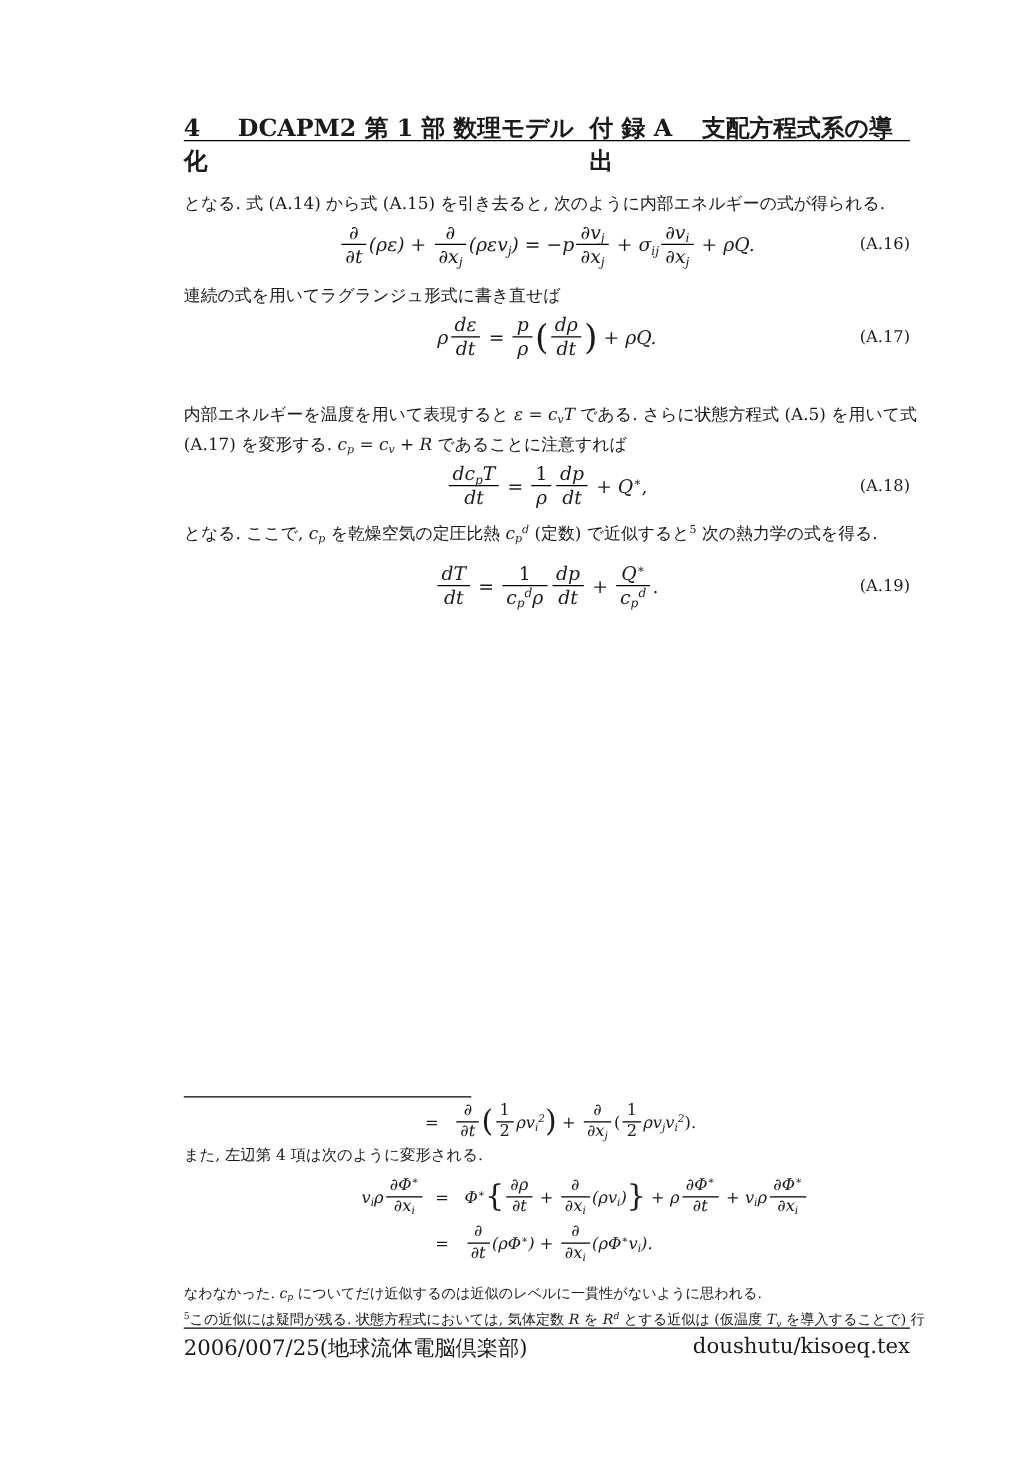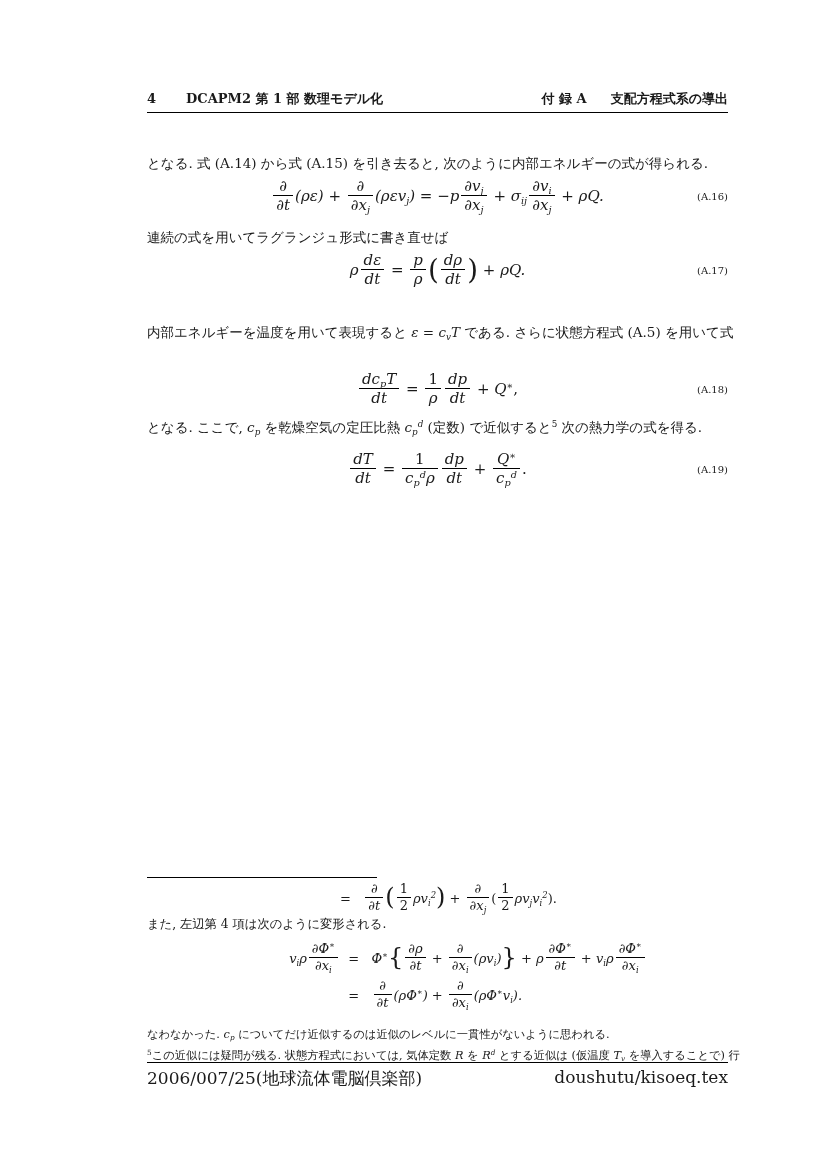--- a/index.html
+++ b/index.html
@@ -6,34 +6,34 @@
   .page {
     position:relative; width:826px; height:1169px; background:#ffffff;
     color:#1a1a1a; font-family:"DejaVu Serif","Liberation Serif",serif;
     overflow:hidden;
   }
   .block { position:absolute; left:147px; width:581px; }
   .rule  { position:absolute; height:1px; background:#000; }
 
   
   .hdr { top:90px; display:flex; justify-content:space-between; align-items:flex-end;
-         font-weight:bold; font-size:13px; }
+         font-weight:bold; font-size:19px; }
   .hdr .pgnum { margin-right:30px; }
   .hdr .right .applabel { margin-right:24px; }
 
   
   .para { font-size:13.5px; line-height:20px; white-space:pre; }
   .fn-para { font-size:12.3px; white-space:pre; }
   .fn5 { font-size:11.3px; white-space:pre; }
 
   
   .eq { display:flex; align-items:center; justify-content:center; }
   .eq-body { display:inline-flex; align-items:center; white-space:pre; font-size:15px; }
   .eq-no { position:absolute; right:0; top:50%; transform:translateY(-50%);
-           font-size:10px; font-style:normal; }
+           font-size:13px; font-style:normal; }
   .mi { font-style:italic; }
   .mu { font-style:normal; }
   sub, sup { font-size:0.65em; font-style:inherit; line-height:0; }
   sub { vertical-align:-0.3em; }
   sup { vertical-align:0.55em; }
   .big { font-size:1.85em; font-weight:300; font-style:normal; line-height:0.9; }
   .frac { display:inline-block; vertical-align:middle; text-align:center;
           margin:0 2px; line-height:1.12; }
   .frac .num, .frac .den { display:block; padding:0 3px; white-space:pre; }
   .frac .den { border-top:1px solid #000; padding-top:1px; }
@@ -72,20 +72,21 @@
   </div>
 
   <div class="block para" style="top:227px;"><span class="mu">連続の式を用いてラグランジュ形式に書き直せば</span></div>
 
   <div class="block eq" style="top:245px; height:50px;">
     <span class="eq-body"><span class="mi">ρ</span><span class="frac"><span class="num"><span class="mi">dε</span></span><span class="den"><span class="mi">dt</span></span></span><span class="mu"> = </span><span class="frac"><span class="num"><span class="mi">p</span></span><span class="den"><span class="mi">ρ</span></span></span><span class="mu big">(</span><span class="frac"><span class="num"><span class="mi">dρ</span></span><span class="den"><span class="mi">dt</span></span></span><span class="mu big">)</span><span class="mu"> + </span><span class="mi">ρQ.</span></span>
     <span class="eq-no">(A.17)</span>
   </div>
 
   <div class="block para" style="top:322px;"><span class="mu">内部エネルギーを温度を用いて表現すると </span><span class="mi">ε</span><span class="mu"> = </span><span class="mi">c<sub>v</sub></span><span class="mi">T</span><span class="mu"> である. さらに状態方程式 (A.5) を用いて式</span></div>
+  <div class="block para" style="top:346px;"><span class="mu">(A.17) を変形する. </span><span class="mi">c<sub>p</sub></span><span class="mu"> = </span><span class="mi">c<sub>v</sub></span><span class="mu"> + </span><span class="mi">R</span><span class="mu"> であることに注意すれば</span></div>
 
   <div class="block eq" style="top:367px; height:44px;">
     <span class="eq-body"><span class="frac"><span class="num"><span class="mi">dc<sub>p</sub></span><span class="mi">T</span></span><span class="den"><span class="mi">dt</span></span></span><span class="mu"> = </span><span class="frac"><span class="num"><span class="mu">1</span></span><span class="den"><span class="mi">ρ</span></span></span><span class="frac"><span class="num"><span class="mi">dp</span></span><span class="den"><span class="mi">dt</span></span></span><span class="mu"> + </span><span class="mi">Q<sup>∗</sup></span><span class="mu">,</span></span>
     <span class="eq-no">(A.18)</span>
   </div>
 
   <div class="block para" style="top:417px;"><span class="mu">となる. ここで, </span><span class="mi">c<sub>p</sub></span><span class="mu"> を乾燥空気の定圧比熱 </span><span class="mi">c<sub>p</sub><sup>d</sup></span><span class="mu"> (定数) で近似すると</span><span class="mu"><sup>5</sup></span><span class="mu"> 次の熱力学の式を得る.</span></div>
 
   <div class="block eq" style="top:443px; height:52px;">
     <span class="eq-body"><span class="frac"><span class="num"><span class="mi">dT</span></span><span class="den"><span class="mi">dt</span></span></span><span class="mu"> = </span><span class="frac"><span class="num"><span class="mu">1</span></span><span class="den"><span class="mi">c<sub>p</sub><sup>d</sup></span><span class="mi">ρ</span></span></span><span class="frac"><span class="num"><span class="mi">dp</span></span><span class="den"><span class="mi">dt</span></span></span><span class="mu"> + </span><span class="frac"><span class="num"><span class="mi">Q<sup>∗</sup></span></span><span class="den"><span class="mi">c<sub>p</sub><sup>d</sup></span></span></span><span class="mu">.</span></span>

